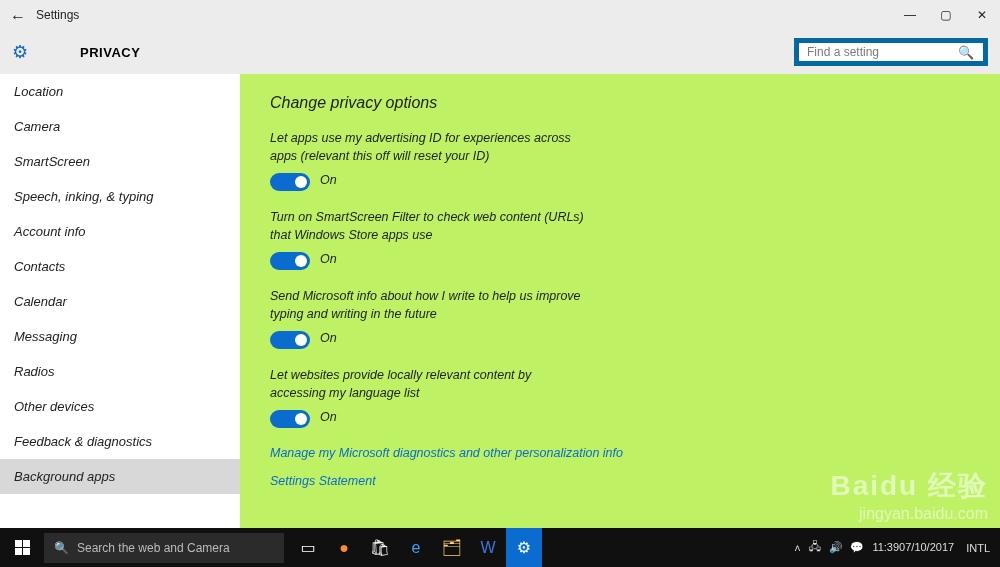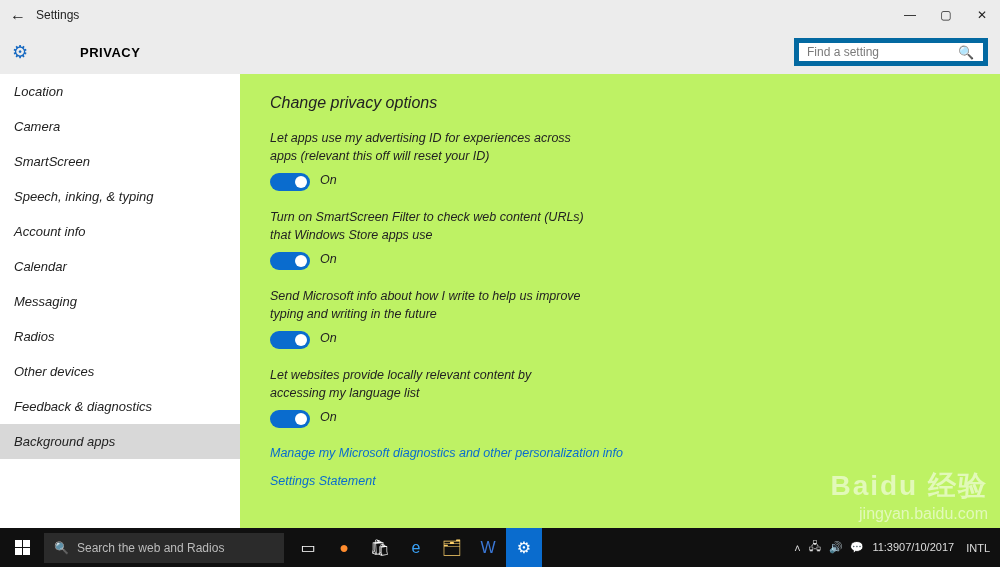--- a/index.html
+++ b/index.html
@@ -72,20 +72,21 @@
     </div>
   </div>
 
   <div class="body">
     <div class="sidebar">
       <div class="sidebar-item">Location</div>
       <div class="sidebar-item">Camera</div>
       <div class="sidebar-item">SmartScreen</div>
       <div class="sidebar-item">Speech, inking, &amp; typing</div>
       <div class="sidebar-item">Account info</div>
+      <div class="sidebar-item">Contacts</div>
       <div class="sidebar-item">Calendar</div>
       <div class="sidebar-item">Messaging</div>
       <div class="sidebar-item">Radios</div>
       <div class="sidebar-item">Other devices</div>
       <div class="sidebar-item">Feedback &amp; diagnostics</div>
       <div class="sidebar-item selected">Background apps</div>
     </div>
 
     <div class="content">
       <h1>Change privacy options</h1>
@@ -132,21 +133,21 @@
   <div class="start-btn">
     <div class="win-logo">
           <span></span>
           <span></span>
           <span></span>
           <span></span>
         </div>
   </div>
   <div class="task-search">
     <span>🔍</span>
-    <span>Search the web and Radios</span>
+    <span>Search the web and Camera</span>
   </div>
   <div class="tbitems">
     <div class="tbitem">▭</div>
     <div class="tbitem ff">●</div>
     <div class="tbitem store">🛍</div>
     <div class="tbitem edge">e</div>
     <div class="tbitem folder">🗂</div>
     <div class="tbitem" style="color:#3b78d8">W</div>
     <div class="tbitem sett">⚙</div>
   </div>

